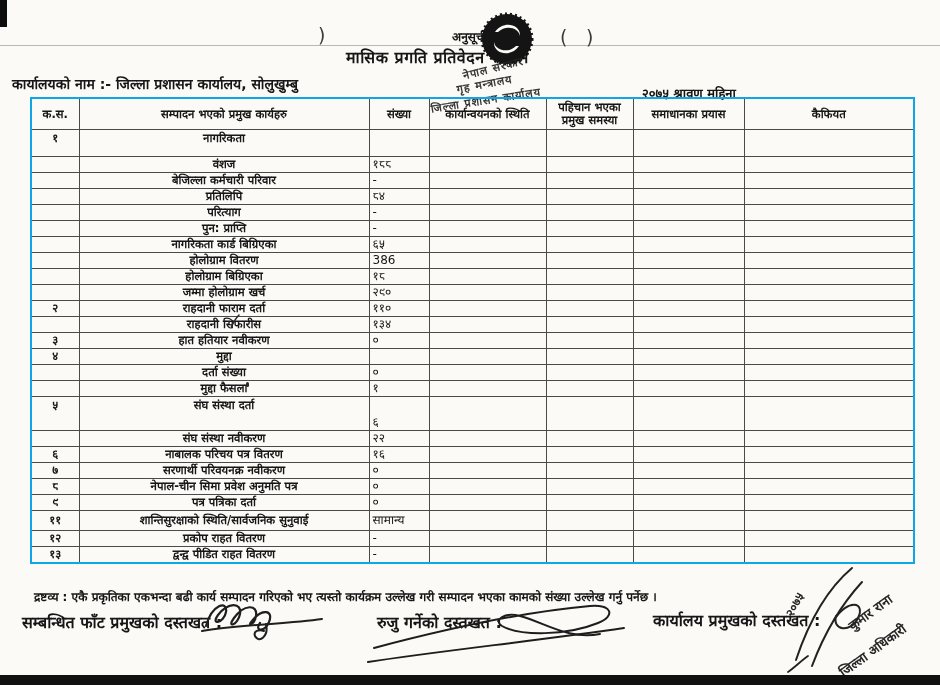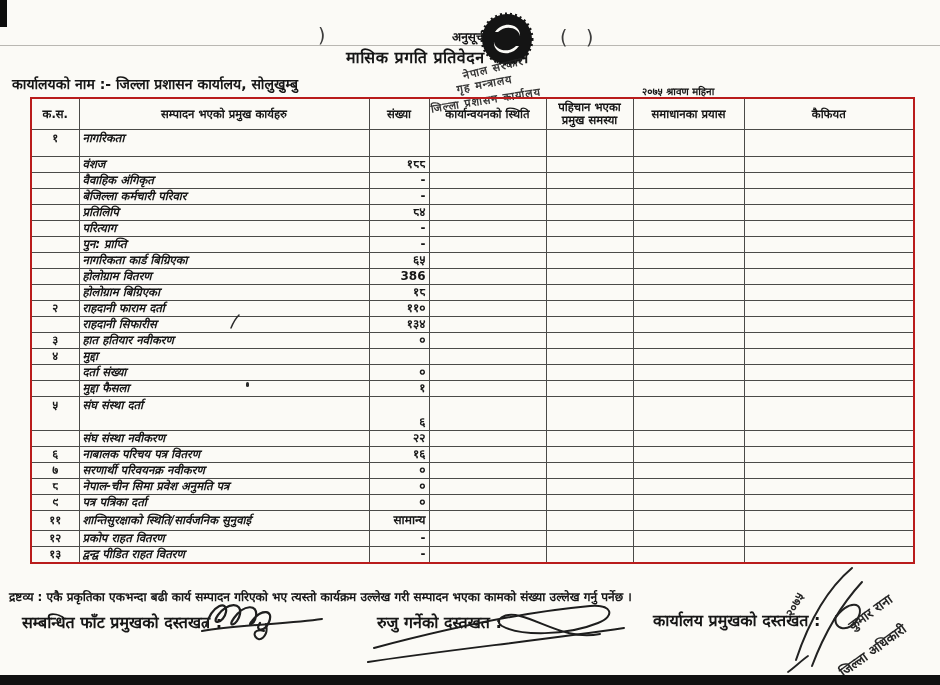--- a/index.html
+++ b/index.html
@@ -16,51 +16,51 @@
   }
   
   .corner-mark{position:absolute;left:0;top:0;width:7px;height:27px;background:#0d0d0d;}
   .faint-rule{position:absolute;left:0;top:45px;width:940px;height:1px;background:#b9b7b2;}
   .bottom-band{position:absolute;left:0;top:675px;width:940px;height:10px;background:#111;}
   .hw{position:absolute;color:#3c3c3c;font-size:19px;font-weight:400;}
   
   .annex{position:absolute;left:452px;top:28px;font-size:12px;font-weight:700;}
   .form-title{position:absolute;left:346px;top:46px;font-size:16px;font-weight:700;letter-spacing:.5px;}
   .office-line{position:absolute;left:12px;top:74px;font-size:14px;font-weight:700;}
-  .month-line{position:absolute;left:642px;top:84px;font-size:10px;font-weight:700;}
+  .month-line{position:absolute;left:642px;top:84px;font-size:13px;font-weight:700;}
   
   .seal{position:absolute;left:476px;top:10px;}
   .stamp-line{position:absolute;font-size:11px;font-weight:700;color:#242424;opacity:.9;letter-spacing:1px;white-space:nowrap;}
   .stamp-l1{left:462px;top:60px;transform:rotate(-14deg);}
   .stamp-l2{left:456px;top:76px;transform:rotate(-11deg);}
   .stamp-l3{left:430px;top:92px;transform:rotate(-9deg);}
   
   table.report{
     position:absolute;left:30px;top:97px;
     width:883px;border-collapse:collapse;table-layout:fixed;
     font-size:11.5px;
   }
   table.report th,table.report td{
     border:1px solid #4a4a48;
     padding:0 3px;
     line-height:13px;
     overflow:hidden;white-space:nowrap;
   }
-  table.report{border:2px solid #b91c1c;}
+  table.report{border:2px solid #0ea5e9;}
   th{font-weight:700;text-align:center;vertical-align:middle;height:30px;white-space:normal!important;}
   td{height:15px;}
   td.sn{ text-align:center;font-weight:700;}
-  td.label{text-align:left;padding-left:8px;font-weight:700;font-style:italic;}
-  td.qty{text-align:right;font-weight:700;font-size:12px;}
+  td.label{text-align:center;padding-left:8px;font-weight:700;}
+  td.qty{text-align:left;font-weight:400;font-size:12px;}
   tr.section-tall td{height:24px;vertical-align:top;padding-top:2px;}
   tr.double td{height:30px;vertical-align:top;padding-top:2px;}
   tr.double td.qty{vertical-align:bottom;padding-bottom:1px;}
   tr.tallish td{height:19px;}
   
-  .note{position:absolute;left:9px;top:588px;width:900px;font-size:12px;font-weight:700;}
+  .note{position:absolute;left:34px;top:588px;width:900px;font-size:12px;font-weight:700;}
   .sig-label{position:absolute;font-size:16px;font-weight:700;white-space:nowrap;}
   .sig1-label{left:22px;top:611px;}
   .sig2-label{left:333px;top:611px;margin-left:44px;}
   .sig3-label{left:653px;top:609px;}
   .sig-svg{position:absolute;}
   .cdo-text{position:absolute;font-weight:700;color:#262626;white-space:nowrap;font-size:13px;}
   .cdo-date{left:782px;top:596px;transform:rotate(-62deg);font-size:12px;}
   .cdo-name{left:845px;top:603px;transform:rotate(-36deg);}
   .cdo-post{left:833px;top:641px;transform:rotate(-36deg);}
   .ink-dot{position:absolute;left:246px;top:382px;width:3px;height:5px;background:#2a2a2a;border-radius:2px;}
@@ -131,29 +131,20 @@
       <td class="sn"></td>
       <td class="label">वंशज</td>
       <td class="qty">१८८</td>
       <td></td>
       <td></td>
       <td></td>
       <td></td>
     </tr>
         <tr>
       <td class="sn"></td>
-      <td class="label">वैवाहिक अंगिकृत</td>
-      <td class="qty">-</td>
-      <td></td>
-      <td></td>
-      <td></td>
-      <td></td>
-    </tr>
-        <tr>
-      <td class="sn"></td>
       <td class="label">बेजिल्ला कर्मचारी परिवार</td>
       <td class="qty">-</td>
       <td></td>
       <td></td>
       <td></td>
       <td></td>
     </tr>
         <tr>
       <td class="sn"></td>
       <td class="label">प्रतिलिपि</td>
@@ -196,20 +187,29 @@
       <td class="qty">386</td>
       <td></td>
       <td></td>
       <td></td>
       <td></td>
     </tr>
         <tr>
       <td class="sn"></td>
       <td class="label">होलोग्राम बिग्रिएका</td>
       <td class="qty">१८</td>
+      <td></td>
+      <td></td>
+      <td></td>
+      <td></td>
+    </tr>
+        <tr>
+      <td class="sn"></td>
+      <td class="label">जम्मा होलोग्राम खर्च</td>
+      <td class="qty">२९०</td>
       <td></td>
       <td></td>
       <td></td>
       <td></td>
     </tr>
         <tr>
       <td class="sn">२</td>
       <td class="label">राहदानी फाराम दर्ता</td>
       <td class="qty">११०</td>
       <td></td>

